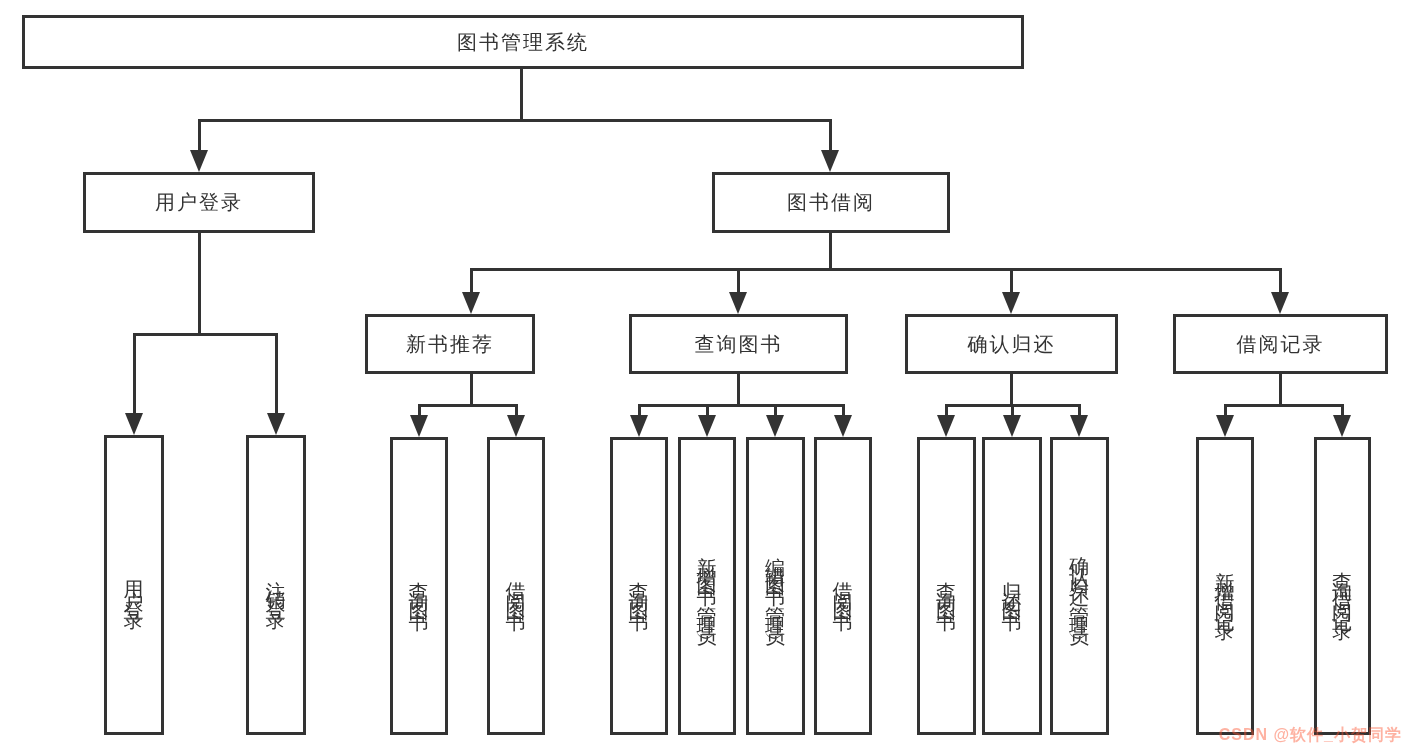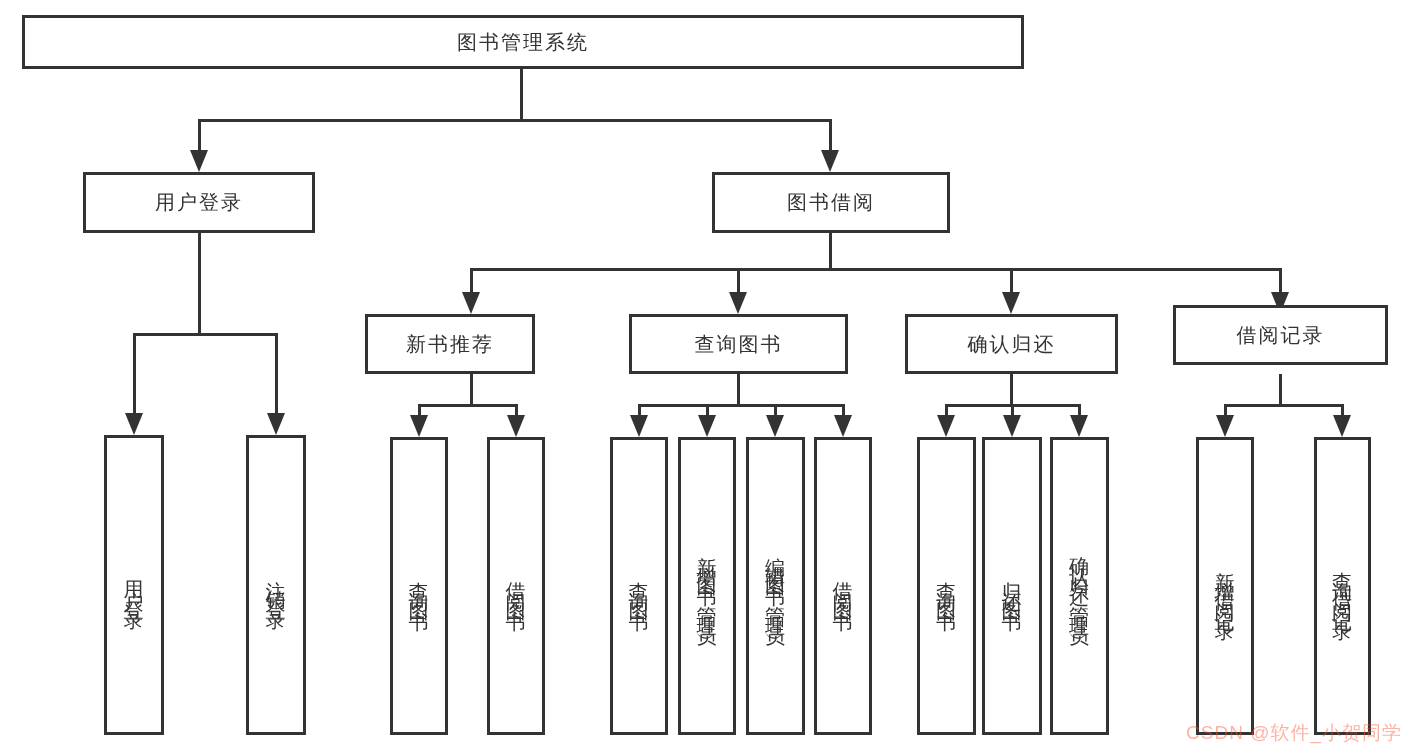--- a/index.html
+++ b/index.html
@@ -40,25 +40,26 @@
     position: absolute;
     width: 0; height: 0;
     border-left: 9px solid transparent;
     border-right: 9px solid transparent;
     border-top: 22px solid #333333;
   }
   .watermark {
     position: absolute;
     right: 3px;
     bottom: 1px;
-    font-size: 19px;
+    font-size: 16px;
     letter-spacing: 1px;
     color: rgba(252, 85, 49, 0.45);
     z-index: 5;
     white-space: nowrap;
+    font-weight: bold;
   }
 </style>
 </head>
 <body>
 
 <div id="canvas">
 
   <div class="box hbox" style="left:22px;top:15px;width:1002px;height:54px">
     <span class="lbl">图书管理系统</span>
   </div>
@@ -97,21 +98,21 @@
 
   <div class="box hbox" style="left:365px;top:314px;width:170px;height:60px">
     <span class="lbl">新书推荐</span>
   </div>
   <div class="box hbox" style="left:629px;top:314px;width:219px;height:60px">
     <span class="lbl">查询图书</span>
   </div>
   <div class="box hbox" style="left:905px;top:314px;width:213px;height:60px">
     <span class="lbl">确认归还</span>
   </div>
-  <div class="box hbox" style="left:1173px;top:305px;width:215px;height:60px">
+  <div class="box hbox" style="left:1173px;top:314px;width:215px;height:60px">
     <span class="lbl">借阅记录</span>
   </div>
 
   <div class="vline" style="left:470px;top:374px;height:32px"></div>
   <div class="hline" style="left:418px;top:404px;width:100px"></div>
   <div class="vline" style="left:418px;top:404px;height:11px"></div>
   <div class="arrow" style="left:410px;top:415px"></div>
   <div class="vline" style="left:515px;top:404px;height:11px"></div>
   <div class="arrow" style="left:507px;top:415px"></div>
 

